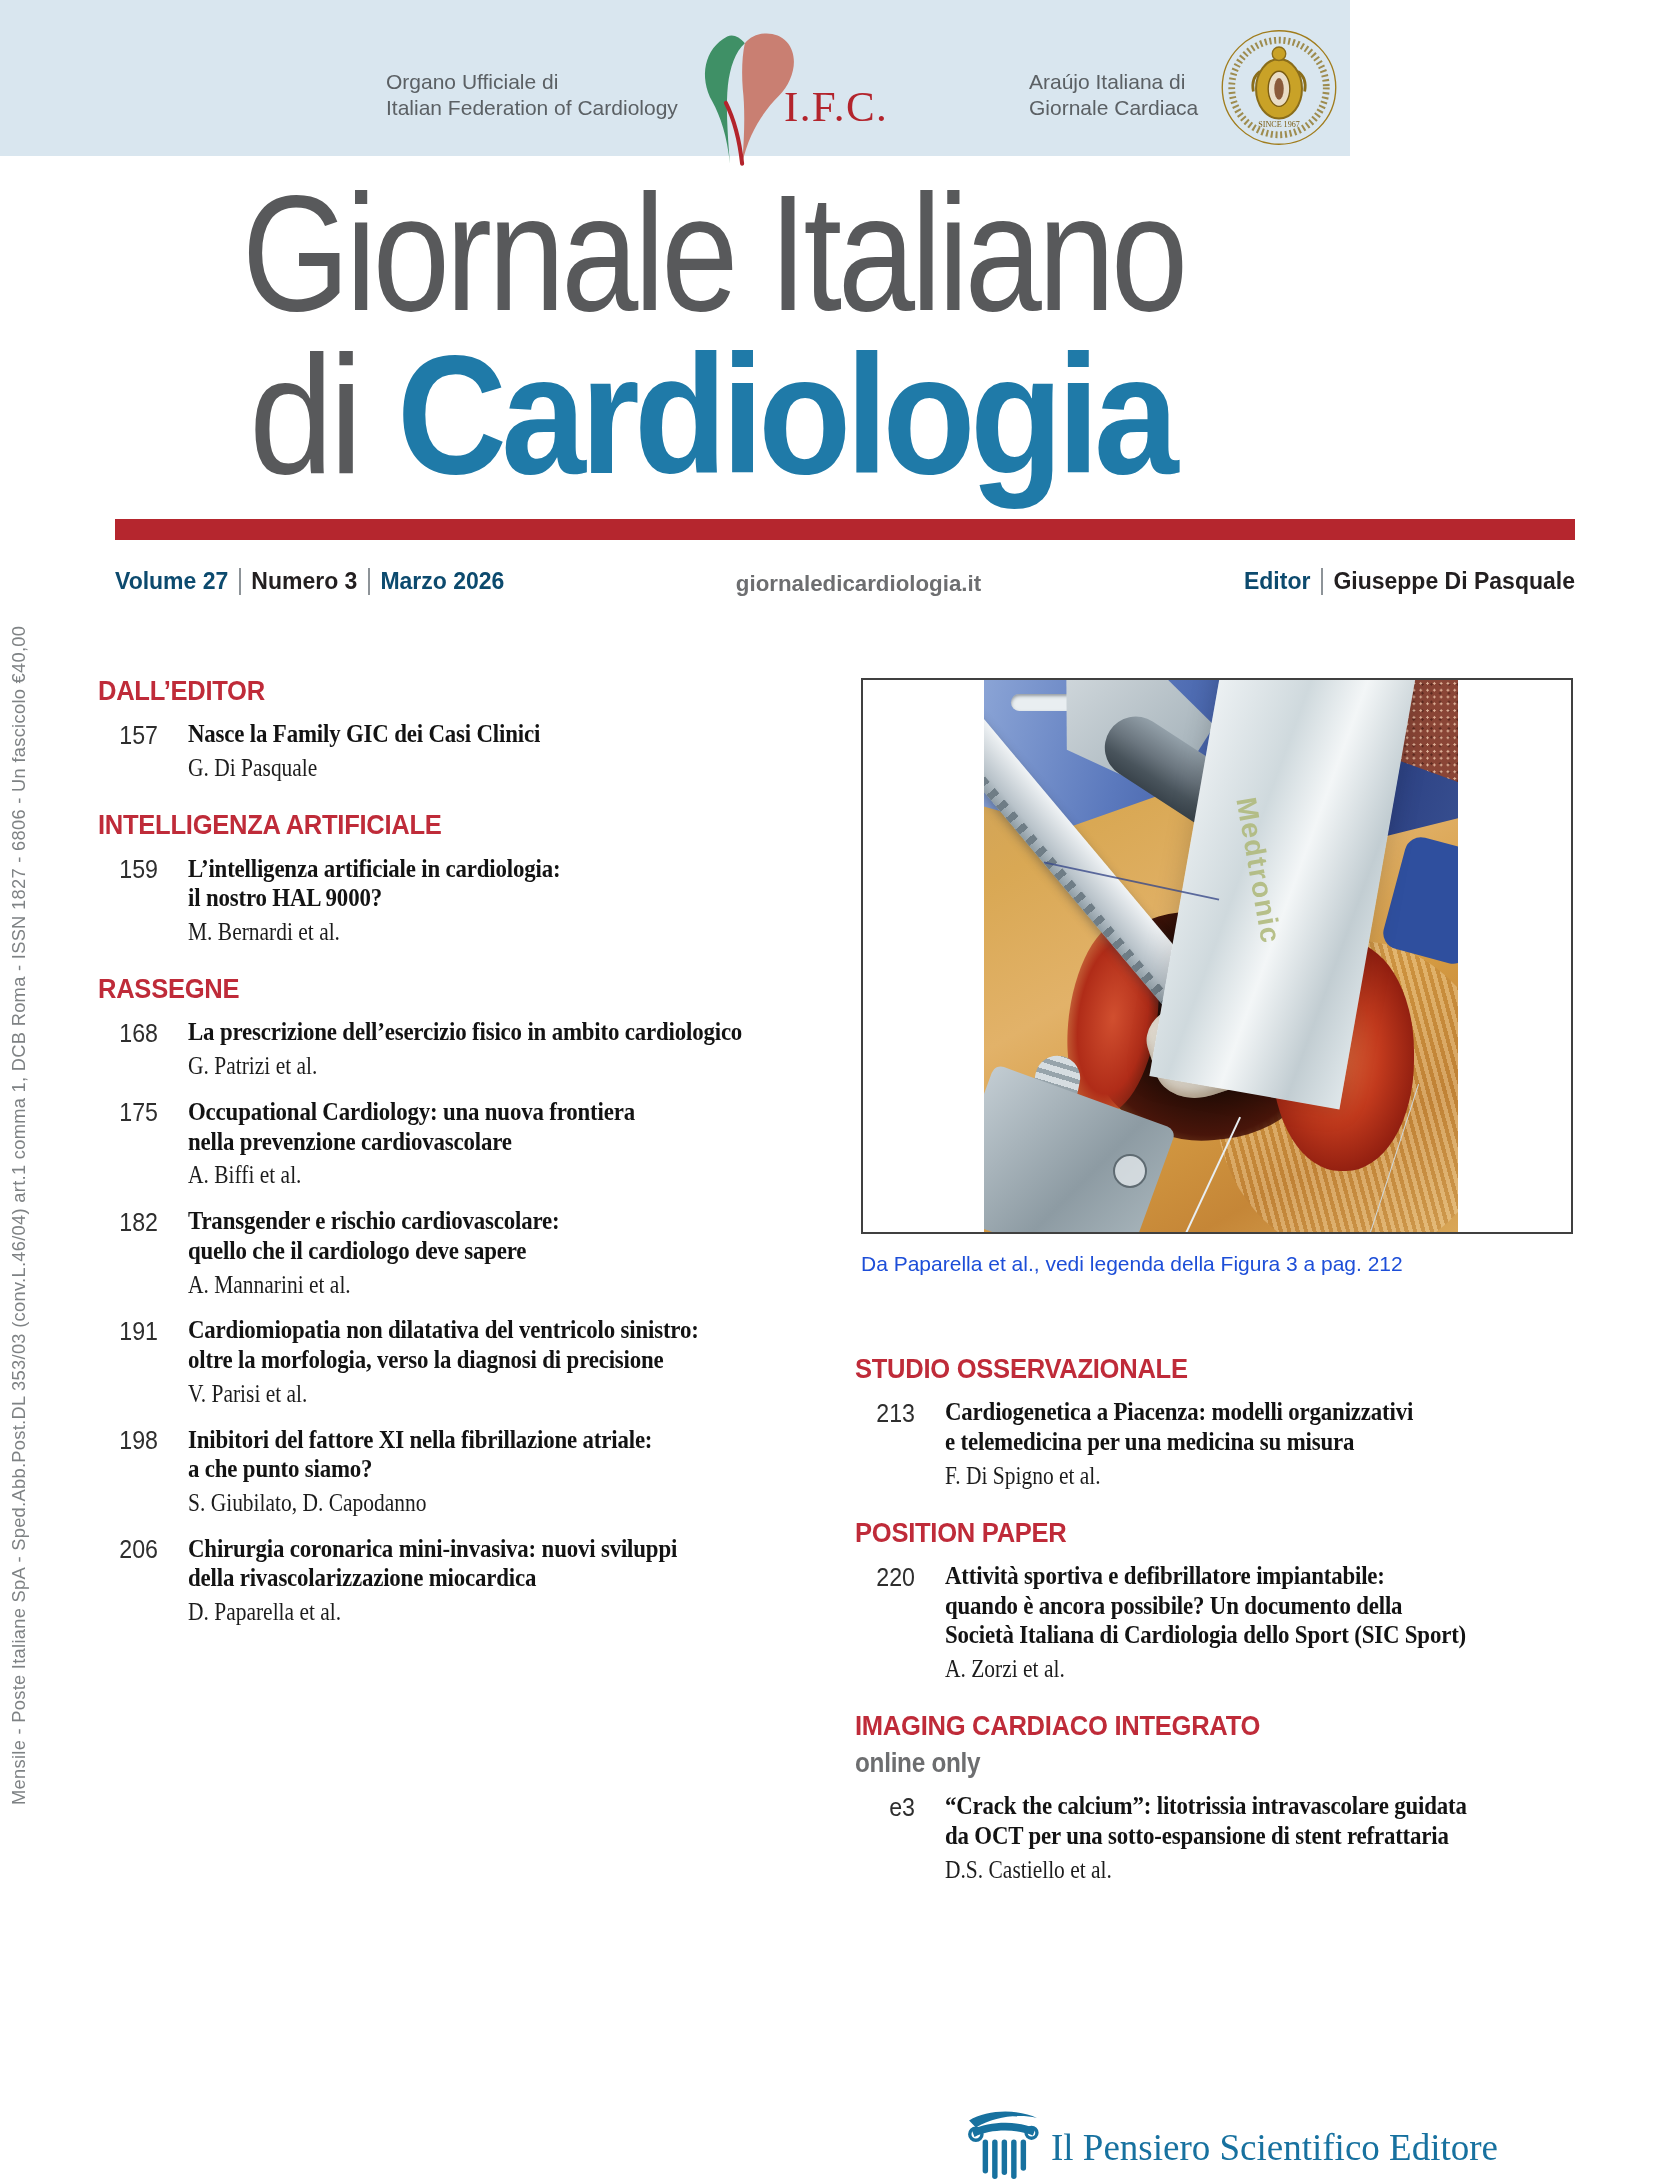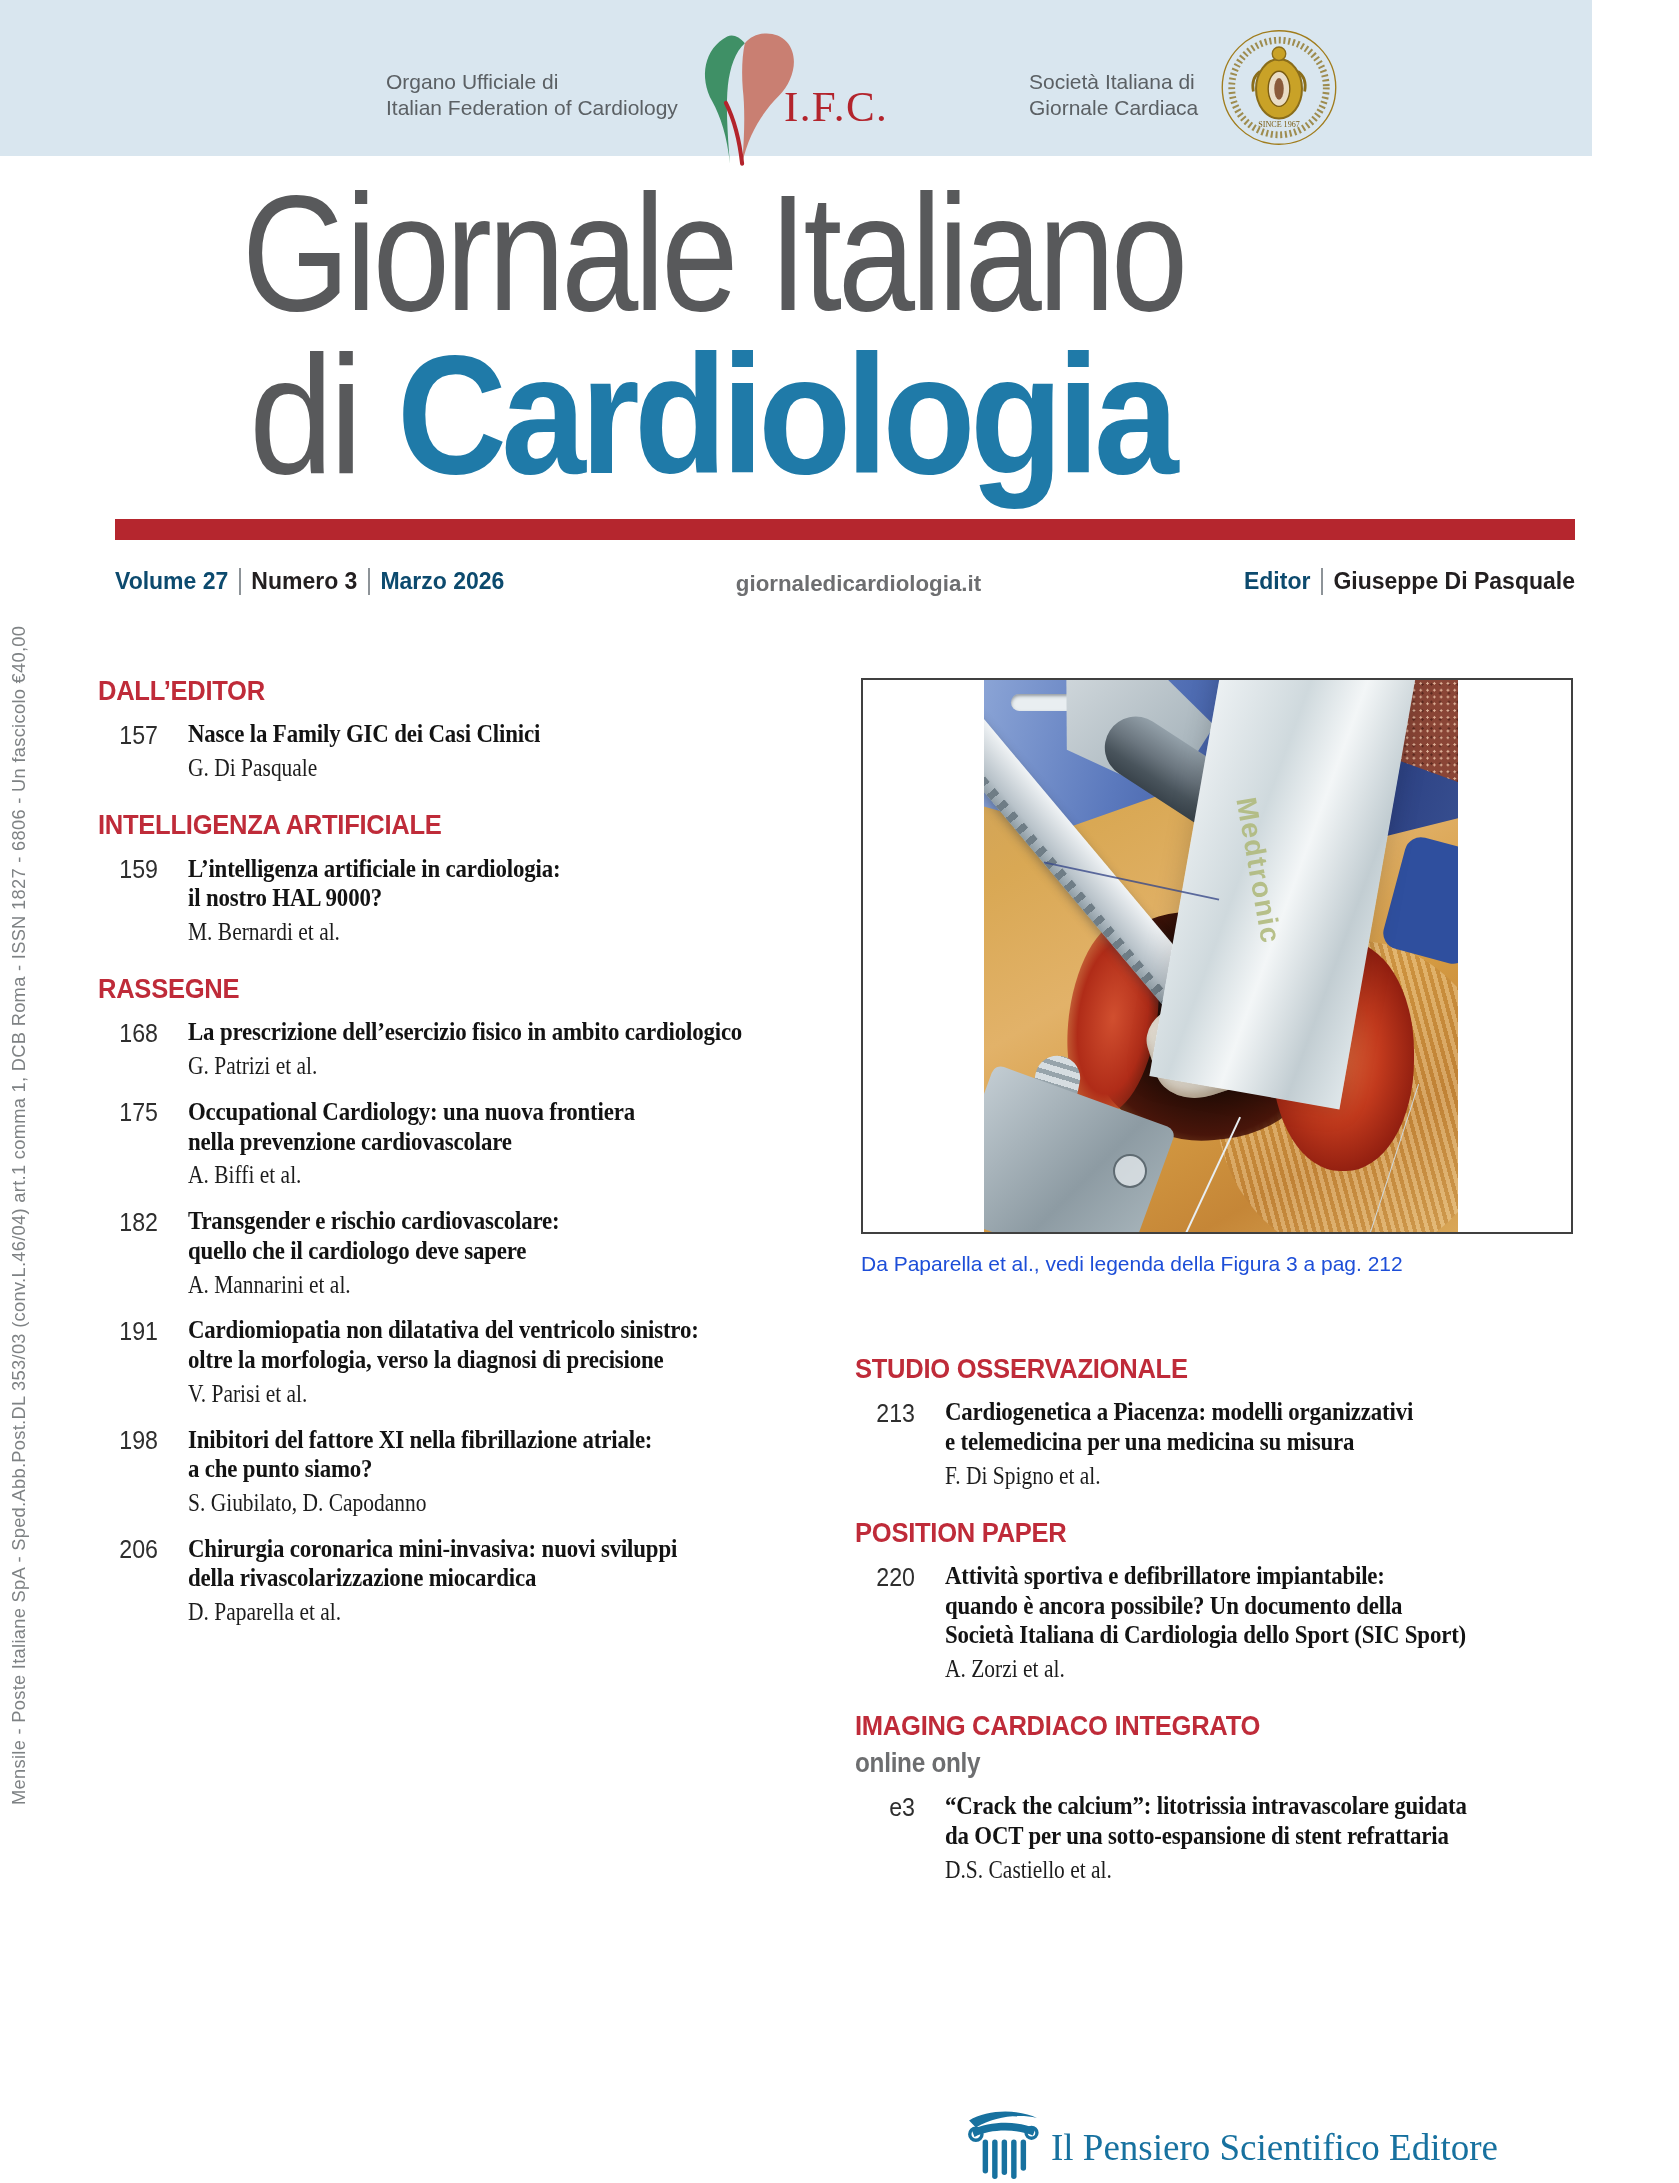--- a/index.html
+++ b/index.html
@@ -1,20 +1,20 @@
 <!DOCTYPE html>
 <html style="font-size:10.8px"><head>
 <meta charset="utf-8">
 <style>
   html,body{margin:0;padding:0;background:#ffffff;}
   .page{position:relative;width:1679px;height:2183px;background:#ffffff;overflow:hidden;
         font-family:"Liberation Sans",sans-serif;}
 
   
-  .banner{position:absolute;left:0;top:0;width:1592px;height:156px;background:#d9e6ef;text-decoration:underline;}
+  .banner{position:absolute;left:0;top:0;width:1350px;height:156px;background:#d9e6ef;text-decoration:underline;}
   .org-text,.soc-text{position:absolute;font:400 21px/1.22 "Liberation Sans",sans-serif;color:#5b6064;}
   .org-text{left:386px;top:69px;}
   .soc-text{left:1029px;top:69px;}
   .ifc-heart{position:absolute;left:685px;top:27px;width:119px;height:149px;}
   .ifc-label{position:absolute;left:784px;top:85px;font:400 43px/1 "Liberation Serif",serif;color:#b3242c;letter-spacing:1.4px;}
   .seal{position:absolute;left:1218px;top:24.4px;width:122px;height:127px;}
 
   
   .title1{position:absolute;left:242px;top:171px;font:400 165px/1 "Liberation Sans",sans-serif;
           color:#58595b;white-space:nowrap;letter-spacing:-4.7px;transform:scaleX(.84);transform-origin:left top;}
@@ -117,21 +117,21 @@
       <span>Organo Ufficiale di</span><br>
       <span>Italian Federation of Cardiology</span>
     </div>
     <svg class="ifc-heart" viewBox="0 0 175 220">
       <path d="M62,14 C28,32 20,74 40,110 C52,132 62,162 66,202 C62,152 60,114 63,86 C66,60 74,36 88,24 C80,14 70,10 62,14 Z" fill="#3f9066"></path>
       <path d="M88,24 C102,6 134,4 150,22 C168,42 162,78 138,102 C118,122 94,154 84,202 C88,157 88,117 85,92 C83,67 84,42 88,24 Z" fill="#c97f72"></path>
       <path d="M84,202 C80,166 72,136 60,112" stroke="#b3242c" stroke-width="6" fill="none" stroke-linecap="round"></path>
     </svg>
     <div class="ifc-label">I.F.C.</div>
     <div class="soc-text">
-      <span>Società Italiana di</span><br>
+      <span>Araújo Italiana di</span><br>
       <span>Giornale Cardiaca</span>
     </div>
     <svg class="seal" viewBox="0 0 180 188">
       <circle cx="90" cy="94" r="84" fill="none" stroke="#a07c1c" stroke-width="2"></circle>
       <circle cx="90" cy="94" r="70" fill="none" stroke="#8a6d1a" stroke-width="10" stroke-dasharray="3 4" opacity=".75"></circle>
       <ellipse cx="90" cy="96" rx="34" ry="44" fill="#c9a227" stroke="#8a6d1a" stroke-width="3"></ellipse>
       <ellipse cx="90" cy="96" rx="16" ry="26" fill="#e9dcc6" stroke="#7a5c12" stroke-width="2"></ellipse>
       <ellipse cx="90" cy="96" rx="7" ry="16" fill="#8a5a3a"></ellipse>
       <circle cx="90" cy="44" r="10" fill="#c9a227" stroke="#8a6d1a" stroke-width="2"></circle>
       <path d="M62,70 q-14,10 -10,30" stroke="#8a6d1a" stroke-width="4" fill="none"></path>

